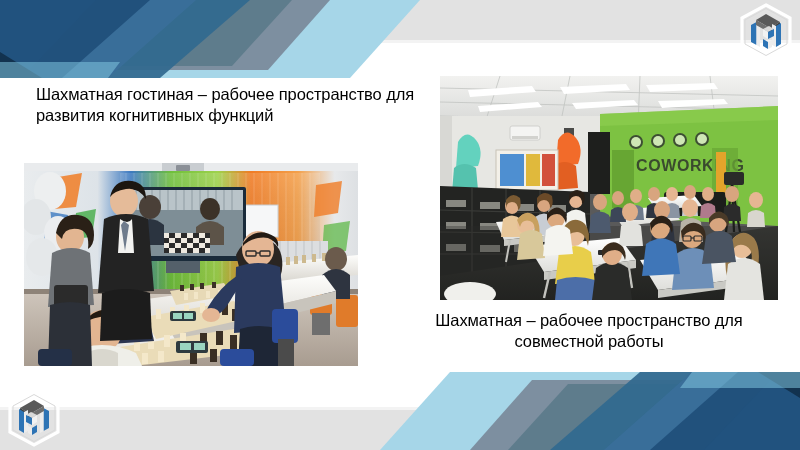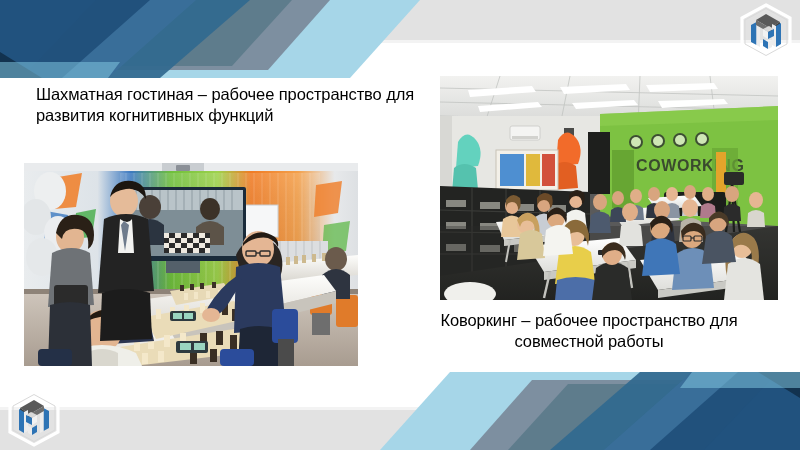--- a/index.html
+++ b/index.html
@@ -443,21 +443,21 @@
         <path d="M78 130 q24 -8 48 0 l2 46 l-52 2 z" fill="#1C1C1C"></path>
       </g>
 
       <rect x="248" y="146" width="26" height="34" rx="4" fill="#2B4C9B"></rect>
       <rect x="254" y="176" width="16" height="27" fill="#4B4B4B"></rect>
       <rect x="196" y="186" width="34" height="17" rx="4" fill="#2B4C9B"></rect>
       <rect x="14" y="186" width="34" height="17" rx="4" fill="#243047"></rect>
     </svg>
   </div>
 
-  <div class="caption caption-coworking">Коворкинг – рабочее пространство для совместной работы</div>
+  <div class="caption caption-coworking">Шахматная – рабочее пространство для совместной работы</div>
 
   <div class="photo photo-cowork">
     <svg viewBox="0 0 338 224" preserveAspectRatio="none">
       <defs>
         <linearGradient id="cwCeil" x1="0" y1="0" x2="0" y2="1">
           <stop offset="0%" stop-color="#F2F2F0"></stop>
           <stop offset="100%" stop-color="#D7D8D6"></stop>
         </linearGradient>
         <linearGradient id="cwFloor" x1="0" y1="0" x2="0" y2="1">
           <stop offset="0%" stop-color="#3A3B38"></stop>

